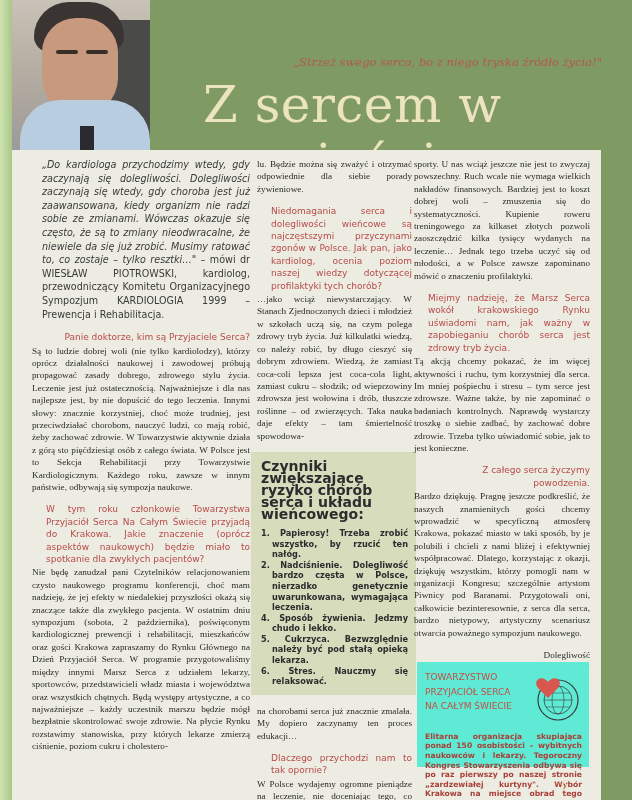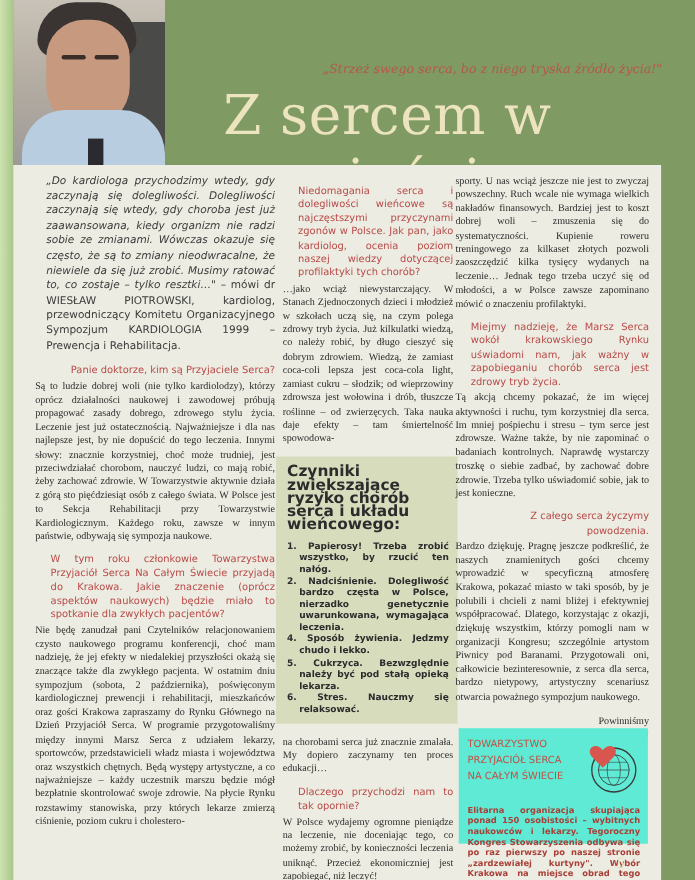--- a/index.html
+++ b/index.html
@@ -103,20 +103,21 @@
     </div>
 
     <div class="q-h short">Panie doktorze, kim są Przyjaciele Serca?</div>
     <p class="body">Są to ludzie dobrej woli (nie tylko kardiolodzy), którzy oprócz działalności naukowej i zawodowej próbują propagować zasady dobrego, zdrowego stylu życia. Leczenie jest już ostatecznością. Najważniejsze i dla nas najlepsze jest, by nie dopuścić do tego leczenia. Innymi słowy: znacznie korzystniej, choć może trudniej, jest przeciwdziałać chorobom, nauczyć ludzi, co mają robić, żeby zachować zdrowie. W Towarzystwie aktywnie działa z górą sto pięćdziesiąt osób z całego świata. W Polsce jest to Sekcja Rehabilitacji przy Towarzystwie Kardiologicznym. Każdego roku, zawsze w innym państwie, odbywają się sympozja naukowe.</p>
 
     <div class="q-h">W tym roku członkowie Towarzystwa Przyjaciół Serca Na Całym Świecie przyjadą do Krakowa. Jakie znaczenie (oprócz aspektów naukowych) będzie miało to spotkanie dla zwykłych pacjentów?</div>
     <p class="body">Nie będę zanudzał pani Czytelników relacjonowaniem czysto naukowego programu konferencji, choć mam nadzieję, że jej efekty w niedalekiej przyszłości okażą się znaczące także dla zwykłego pacjenta. W ostatnim dniu sympozjum (sobota, 2 października), poświęconym kardiologicznej prewencji i rehabilitacji, mieszkańców oraz gości Krakowa zapraszamy do Rynku Głównego na Dzień Przyjaciół Serca. W programie przygotowaliśmy między innymi Marsz Serca z udziałem lekarzy, sportowców, przedstawicieli władz miasta i województwa oraz wszystkich chętnych. Będą występy artystyczne, a co najważniejsze – każdy uczestnik marszu będzie mógł bezpłatnie skontrolować swoje zdrowie. Na płycie Rynku rozstawimy stanowiska, przy których lekarze zmierzą ciśnienie, poziom cukru i cholestero-</p>
   </div>
 
   <div class="col col2">
+    <p class="body">lu. Będzie można się zważyć i otrzymać odpowiednie dla siebie porady żywieniowe.</p>
 
     <div class="q-h">Niedomagania serca i dolegliwości wieńcowe są najczęstszymi przyczynami zgonów w Polsce. Jak pan, jako kardiolog, ocenia poziom naszej wiedzy dotyczącej profilaktyki tych chorób?</div>
     <p class="body">…jako wciąż niewystarczający. W Stanach Zjednoczonych dzieci i młodzież w szkołach uczą się, na czym polega zdrowy tryb życia. Już kilkulatki wiedzą, co należy robić, by długo cieszyć się dobrym zdrowiem. Wiedzą, że zamiast coca-coli lepsza jest coca-cola light, zamiast cukru – słodzik; od wieprzowiny zdrowsza jest wołowina i drób, tłuszcze roślinne – od zwierzęcych. Taka nauka daje efekty – tam śmiertelność spowodowa-</p>
 
     <div class="risk-box">
       <div class="rt">Czynniki zwiększające ryzyko chorób serca i układu wieńcowego:</div>
       <ol>
         <li>1. Papierosy! Trzeba zrobić wszystko, by rzucić ten nałóg.</li>
         <li>2. Nadciśnienie. Dolegliwość bardzo częsta w Polsce, nierzadko genetycznie uwarunkowana, wymagająca leczenia.</li>
         <li>4. Sposób żywienia. Jedzmy chudo i lekko.</li>
@@ -135,21 +136,21 @@
   <div class="col col3">
     <p class="body">sporty. U nas wciąż jeszcze nie jest to zwyczaj powszechny. Ruch wcale nie wymaga wielkich nakładów finansowych. Bardziej jest to koszt dobrej woli – zmuszenia się do systematyczności. Kupienie roweru treningowego za kilkaset złotych pozwoli zaoszczędzić kilka tysięcy wydanych na leczenie… Jednak tego trzeba uczyć się od młodości, a w Polsce zawsze zapominano mówić o znaczeniu profilaktyki.</p>
 
     <div class="q-h">Miejmy nadzieję, że Marsz Serca wokół krakowskiego Rynku uświadomi nam, jak ważny w zapobieganiu chorób serca jest zdrowy tryb życia.</div>
     <p class="body">Tą akcją chcemy pokazać, że im więcej aktywności i ruchu, tym korzystniej dla serca. Im mniej pośpiechu i stresu – tym serce jest zdrowsze. Ważne także, by nie zapominać o badaniach kontrolnych. Naprawdę wystarczy troszkę o siebie zadbać, by zachować dobre zdrowie. Trzeba tylko uświadomić sobie, jak to jest konieczne.</p>
 
     <div class="q-h short">Z całego serca życzymy powodzenia.</div>
     <p class="body">Bardzo dziękuję. Pragnę jeszcze podkreślić, że naszych znamienitych gości chcemy wprowadzić w specyficzną atmosferę Krakowa, pokazać miasto w taki sposób, by je polubili i chcieli z nami bliżej i efektywniej współpracować. Dlatego, korzystając z okazji, dziękuję wszystkim, którzy pomogli nam w organizacji Kongresu; szczególnie artystom Piwnicy pod Baranami. Przygotowali oni, całkowicie bezinteresownie, z serca dla serca, bardzo nietypowy, artystyczny scenariusz otwarcia poważnego sympozjum naukowego.</p>
 
     <div class="sign">
-      <div>Powinniśmy</div>
+      <div>Dolegliwość</div>
       <div class="name">Agnieszka Wrzesień</div>
     </div>
   </div>
 
   <div class="society">
     <div class="sh">
       <div>TOWARZYSTWO</div>
       <div>PRZYJACIÓŁ SERCA</div>
       <div>NA CAŁYM ŚWIECIE</div>
     </div>

